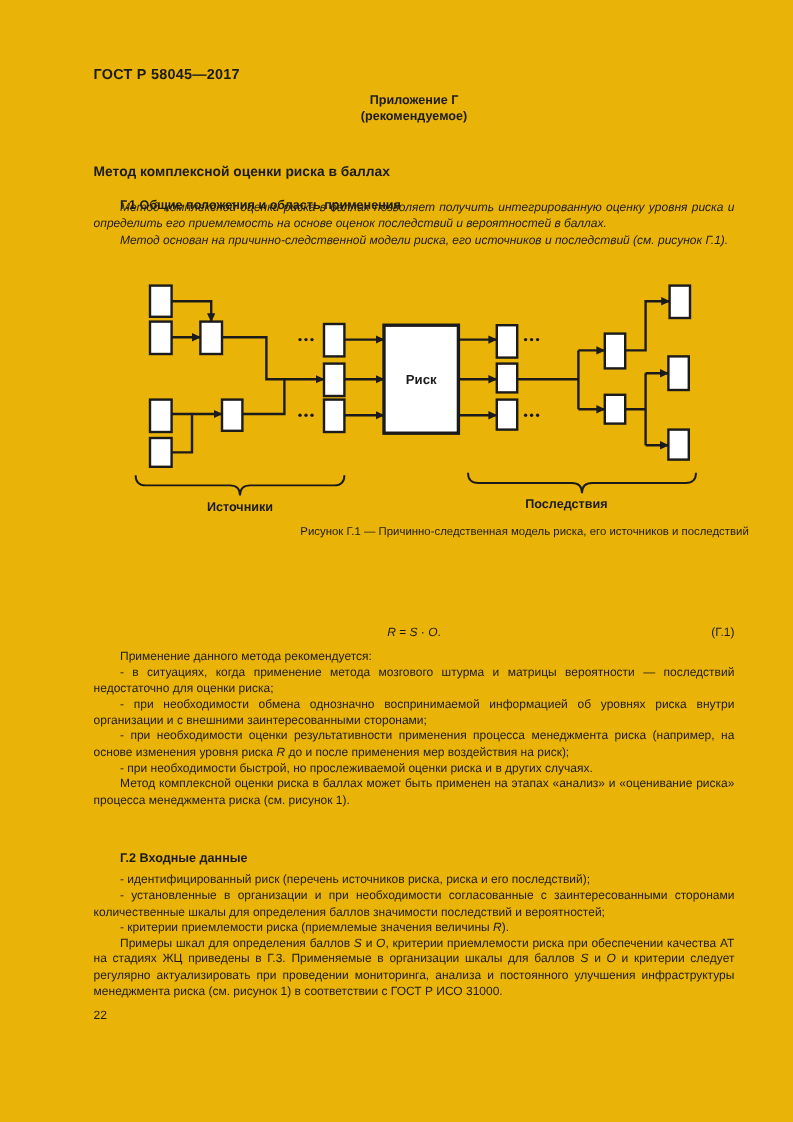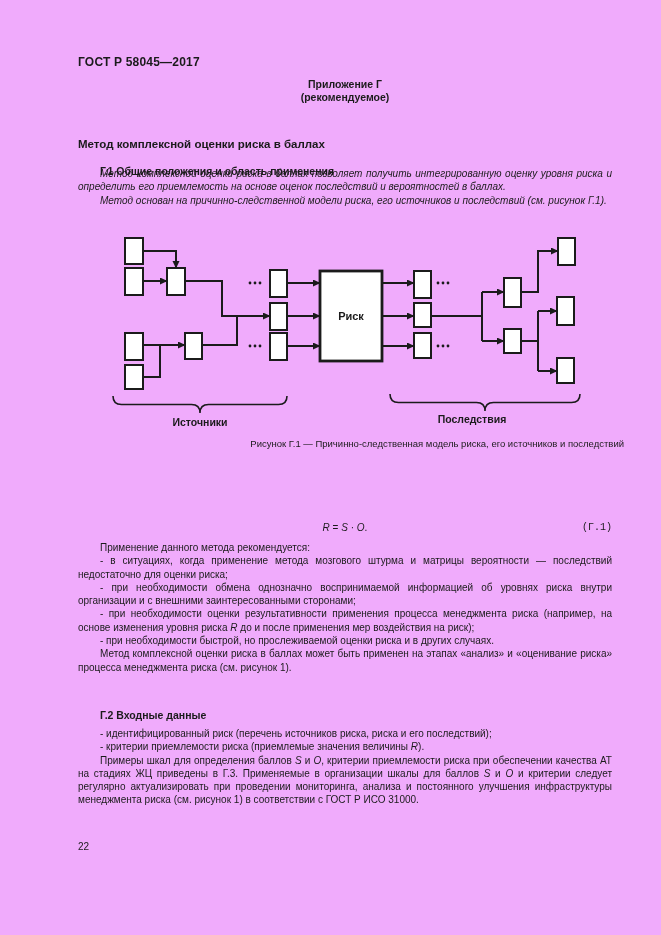--- a/index.html
+++ b/index.html
@@ -1,35 +1,35 @@
 <!DOCTYPE html>
 <html lang="ru"><head>
 <meta charset="utf-8">
 <style>
   html,body { margin:0; padding:0; background:#ffffff; }
   .page {
-    position:relative; width:661px; height:935px; background:#f0abfc;
+    position:relative; width:661px; height:935px; background:#eab308;
     font-family:"Liberation Sans", sans-serif; color:#1b1b1b; overflow:hidden;
   }
   .doc-header { position:absolute; left:78px; top:55px; font-weight:bold; font-size:12px; letter-spacing:.2px; }
   .appendix { position:absolute; left:78px; top:78px; width:534px; text-align:center; font-weight:bold; font-size:10.5px; line-height:13px; }
   .doc-title { position:absolute; left:78px; top:138px; width:534px; text-align:left; font-weight:bold; font-size:11.5px; }
   .sec-heading { position:absolute; left:78px; width:534px; font-weight:bold; font-size:10.5px; text-indent:22px; }
   #h-g1 { top:165px; }
   #h-g2 { top:709px; }
   .textblock { position:absolute; left:78px; width:534px; font-size:10px; line-height:13.3px; text-align:justify; }
   .textblock p { margin:0; text-indent:22px; }
   #tb-intro { top:167px;font-style:italic; }
   #tb-method { top:463px; }
   #tb-application { top:541px; }
   #tb-g2 { top:727px; }
   .caption { position:absolute; left:90px; top:438px; width:534px; text-align:right; font-size:9.5px; }
   .formula-row { position:absolute; left:78px; top:522px; width:534px; font-size:10px; }
   .formula-center { display:block; text-align:center; }
-  .formula-num { position:absolute; right:0; top:0;font-family:Liberation Mono, monospace; }
+  .formula-num { position:absolute; right:0; top:0; }
   .figure-svg { position:absolute; left:0; top:233px; }
   .page-number { position:absolute; left:78px; top:841px; font-size:10px; }
   em { font-style:italic; }
   svg text { font-family:"Liberation Sans", sans-serif; }
 </style>
 </head>
 <body>
 
 <div class="page">
 
@@ -142,19 +142,20 @@
     <p>- при необходимости обмена однозначно воспринимаемой информацией об уровнях риска внутри организации и с внешними заинтересованными сторонами;</p>
     <p>- при необходимости оценки результативности применения процесса менеджмента риска (например, на основе изменения уровня риска <em>R</em> до и после применения мер воздействия на риск);</p>
     <p>- при необходимости быстрой, но прослеживаемой оценки риска и в других случаях.</p>
     <p>Метод комплексной оценки риска в баллах может быть применен на этапах «анализ» и «оценивание риска» процесса менеджмента риска (см. рисунок 1).</p>
   </div>
 
   <div class="sec-heading" id="h-g2">Г.2 Входные данные</div>
 
   <div class="textblock" id="tb-g2">
     <p>- идентифицированный риск (перечень источников риска, риска и его последствий);</p>
+    <p>- установленные в организации и при необходимости согласованные с заинтересованными сторонами количественные шкалы для определения баллов значимости последствий и вероятностей;</p>
     <p>- критерии приемлемости риска (приемлемые значения величины <em>R</em>).</p>
     <p>Примеры шкал для определения баллов <em>S</em> и <em>O</em>, критерии приемлемости риска при обеспечении качества АТ на стадиях ЖЦ приведены в Г.3. Применяемые в организации шкалы для баллов <em>S</em> и <em>O</em> и критерии следует регулярно актуализировать при проведении мониторинга, анализа и постоянного улучшения инфраструктуры менеджмента риска (см. рисунок 1) в соответствии с ГОСТ Р ИСО 31000.</p>
   </div>
 
   <div class="page-number">22</div>
 
 </div>
 
 </body></html>

